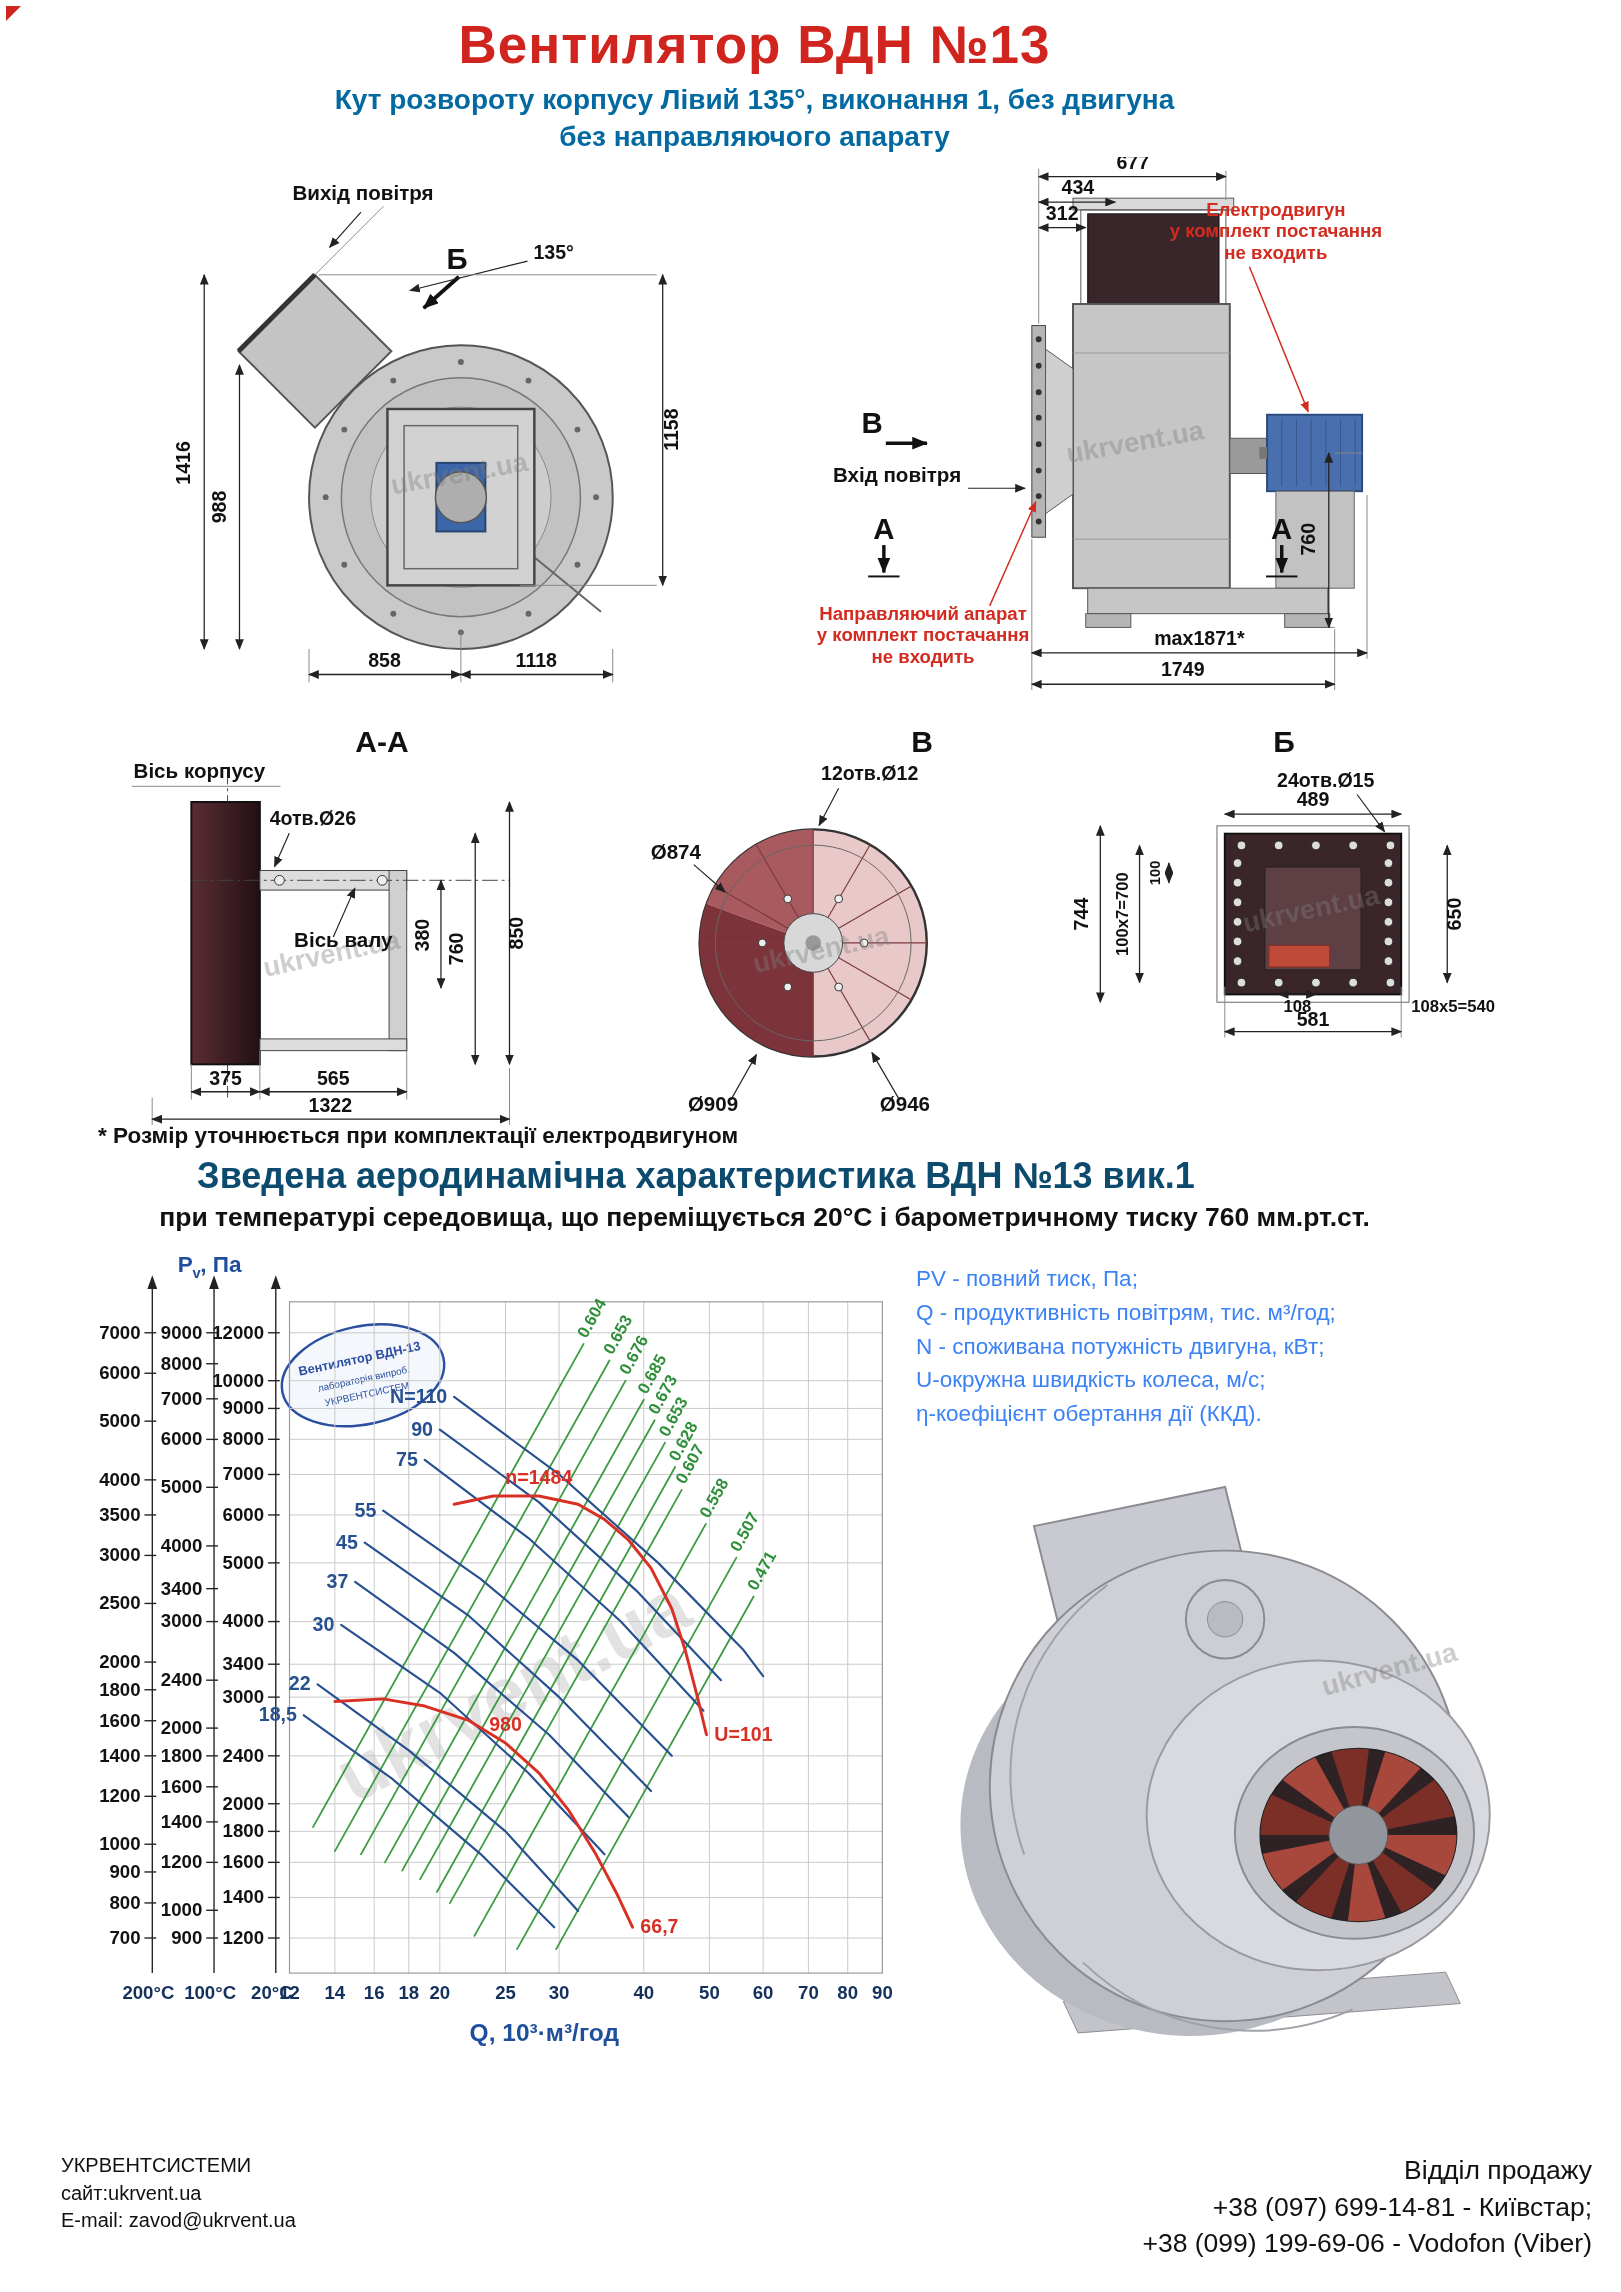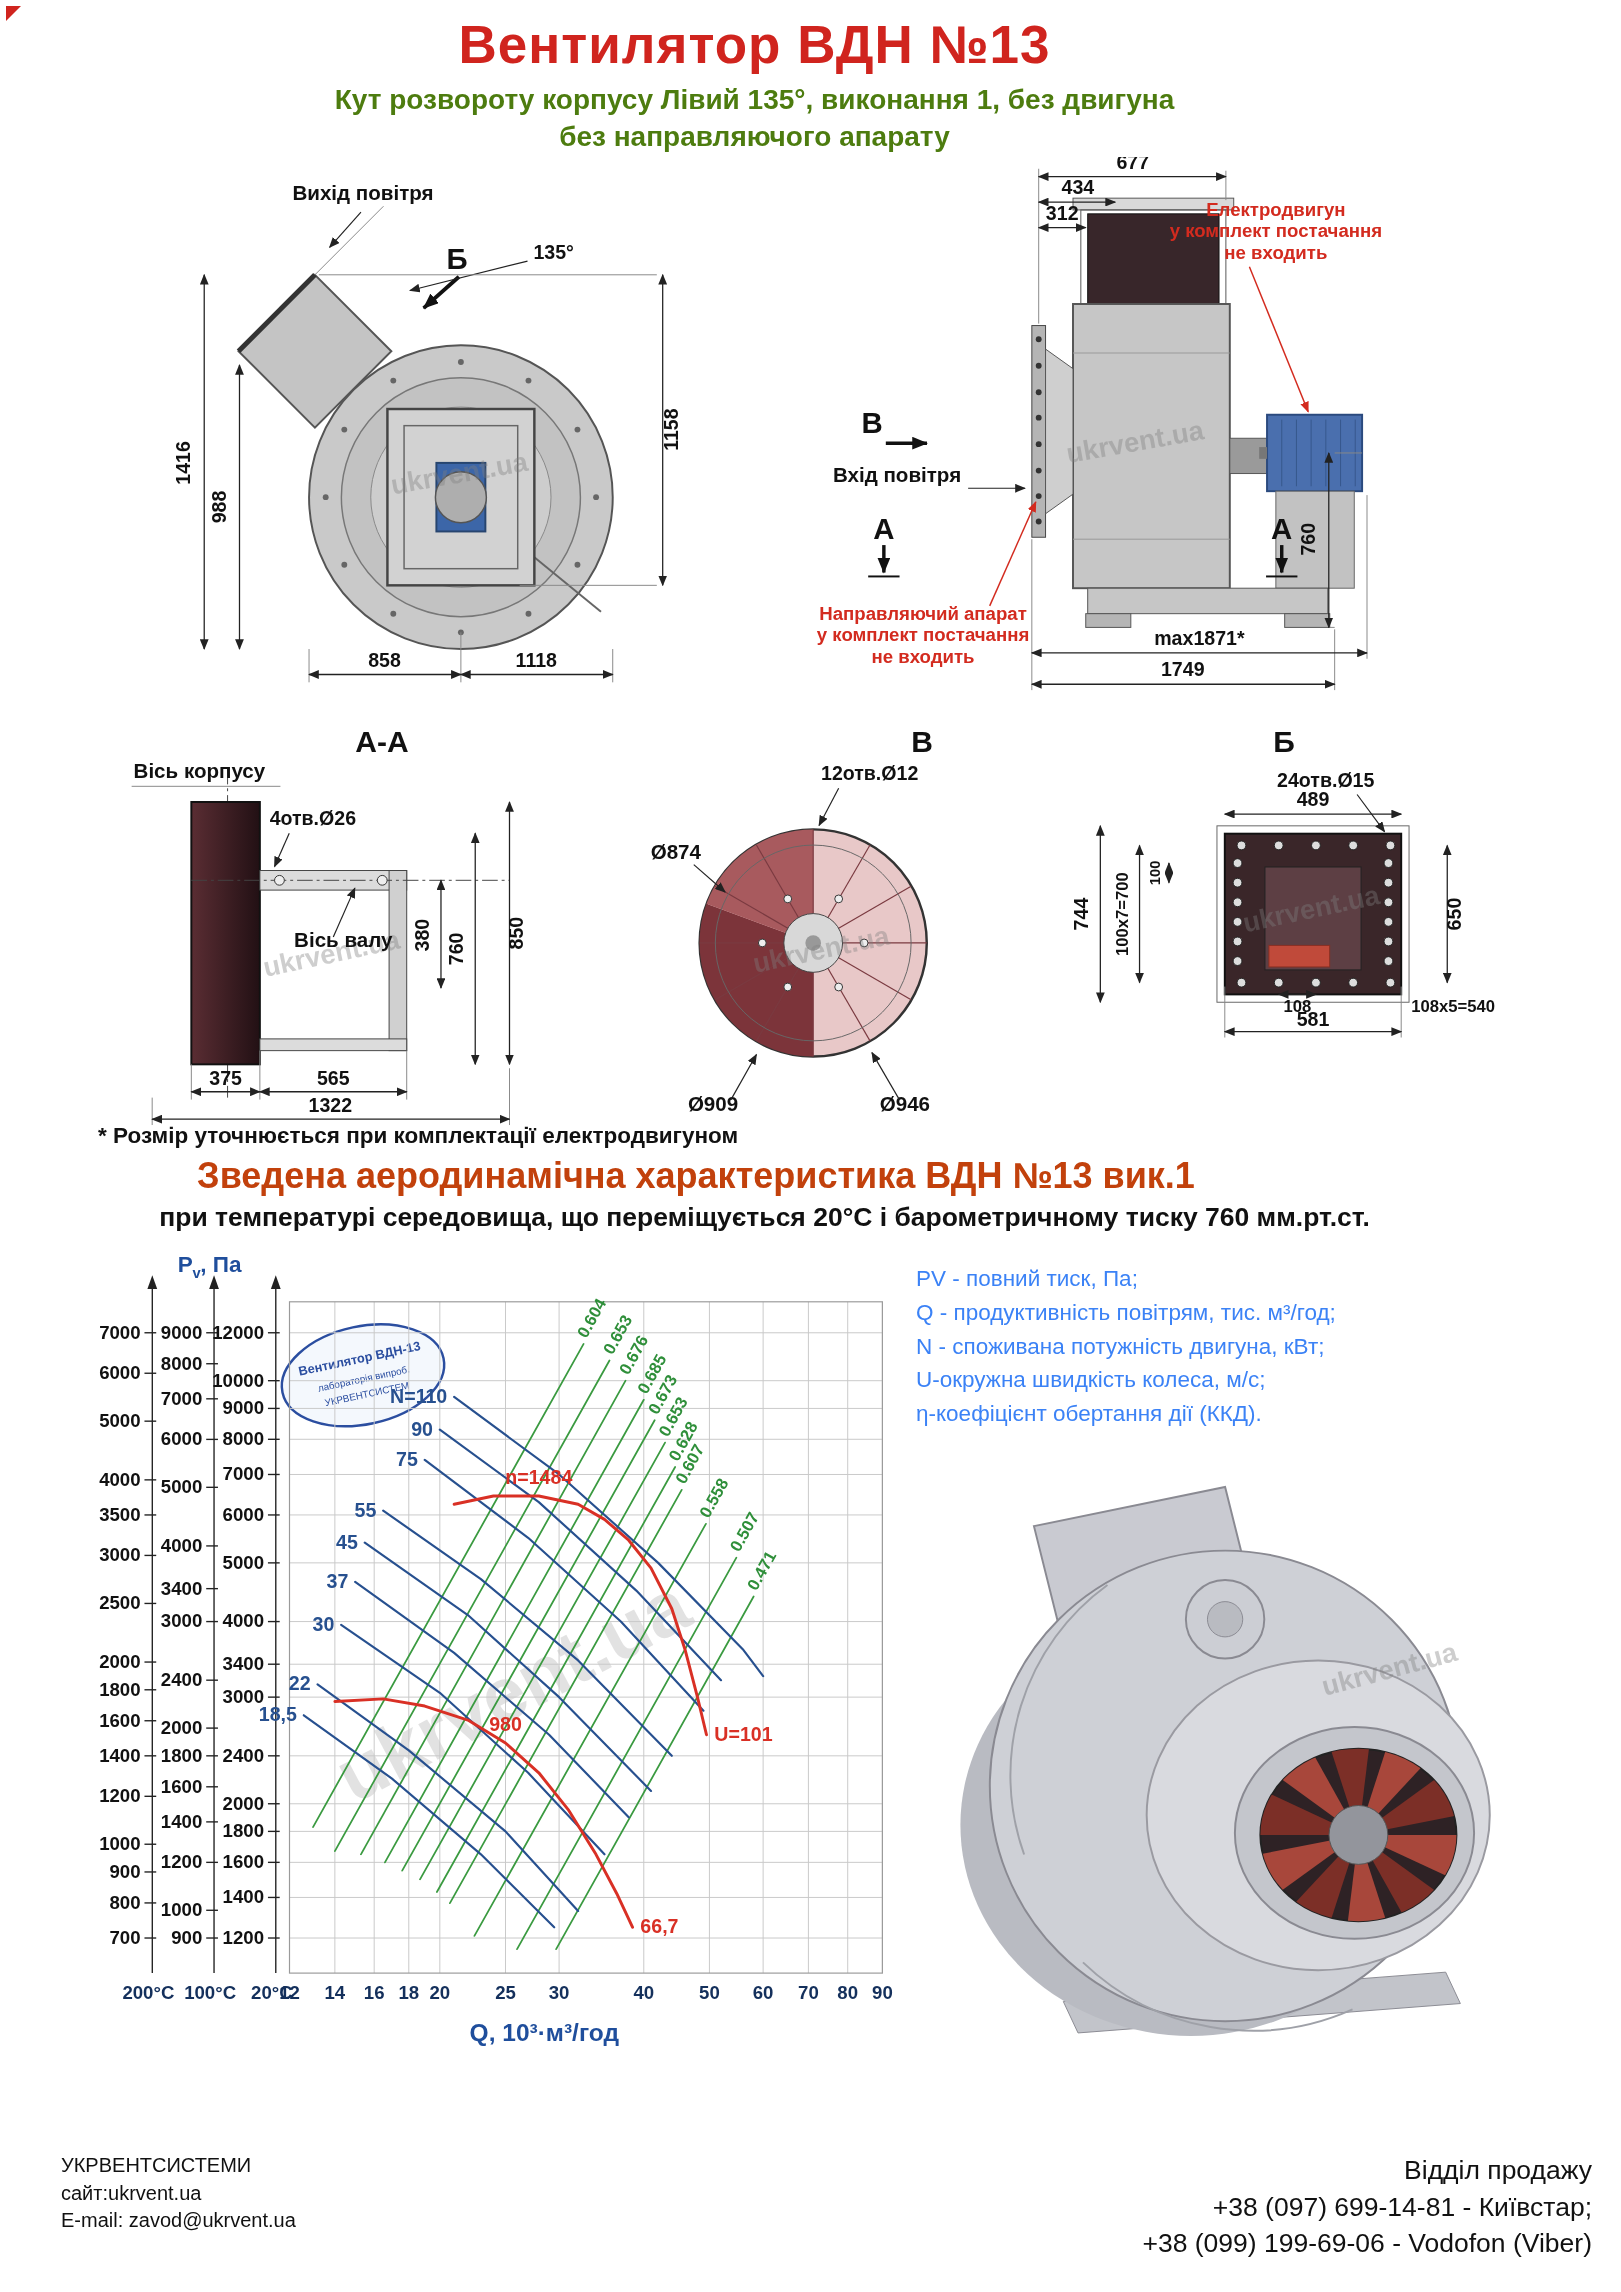--- a/index.html
+++ b/index.html
@@ -1,23 +1,23 @@
 <!DOCTYPE html>
 <html><head>
 <meta charset="utf-8">
 <style>
   html,body{margin:0;padding:0;background:#e8e8e8;}
   .page{position:relative;width:1621px;height:2293px;background:#ffffff;overflow:hidden;
         font-family:"Liberation Sans",sans-serif;color:#111;padding-left:28px;}
   .abs{position:absolute;}
   .ttl{left:0;top:13.7px;width:1509px;text-align:center;font-size:53px;font-weight:bold;color:#d0241e;letter-spacing:1px;}
-  .sub{left:0;width:1509px;text-align:center;font-size:28px;font-weight:bold;color:#4d7c0f;}
+  .sub{left:0;width:1509px;text-align:center;font-size:28px;font-weight:bold;color:#0369a1;}
   .sec-title{font-size:30px;font-weight:bold;text-align:center;width:118px;}
   .note{left:98px;top:1123px;font-size:22.5px;font-weight:bold;}
-  .h2r{left:0;top:1155px;width:1392px;text-align:center;font-size:36px;font-weight:bold;color:#c2410c;}
+  .h2r{left:0;top:1155px;width:1392px;text-align:center;font-size:36px;font-weight:bold;color:#0c4a6e;}
   .h2s{left:0;top:1202px;width:1529px;text-align:center;font-size:26.5px;font-weight:bold;}
   .legend{left:916px;top:1262px;width:686px;font-size:22.5px;line-height:1.5;color:#3b82f6;}
   .footerL{left:61px;top:2152px;font-size:20px;line-height:1.38;}
   .footerR{right:57px;top:2152px;font-size:26.5px;line-height:1.38;text-align:right;}
   .corner{left:5.9px;top:5.9px;width:0;height:0;border-top:15.7px solid #d0241e;border-right:15.7px solid transparent;}
   svg text{font-family:"Liberation Sans",sans-serif;}
   .dimt{font-size:20px;font-weight:bold;fill:#111;text-anchor:middle;}
   .dimts{font-size:17px;font-weight:bold;fill:#111;text-anchor:middle;}
   .dimxs{font-size:15px;font-weight:bold;fill:#111;text-anchor:middle;}
   .lbl{font-size:21px;font-weight:bold;fill:#111;}

